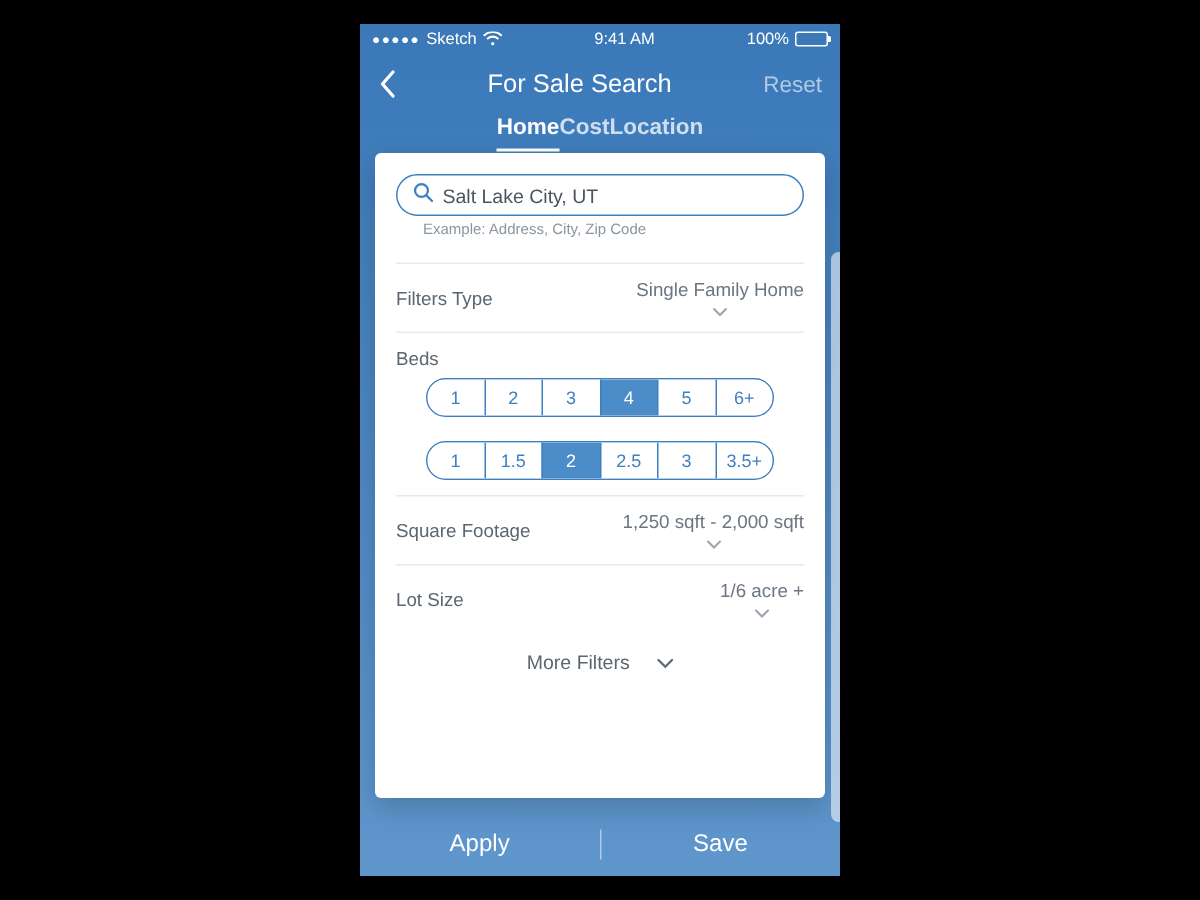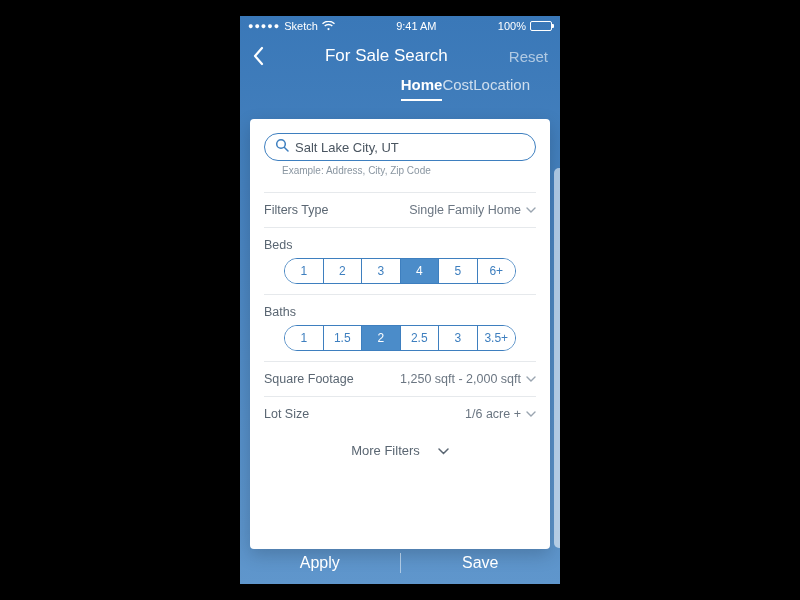--- a/index.html
+++ b/index.html
@@ -56,28 +56,29 @@
       justify-content: space-between;
       padding: 0 12px;
       color: #fff;
     }
     .back-icon svg { display: block; }
     .nav-title { font-size: 17px; font-weight: 500; }
     .reset-btn { font-size: 15px; color: rgba(255,255,255,0.6); }
 
     .tabs {
       display: flex;
-      justify-content: flex-end;
-      padding: 0 30px 18px 30px;
+      justify-content: center;
+      padding: 0 30px 1px 30px;
       color: #fff;
     }
     .tab {
       font-size: 15px;
       padding-bottom: 6px;
       color: rgba(255,255,255,0.75);
+      font-weight: bold;
     }
     .tab.active {
       color: #fff;
       font-weight: 600;
       border-bottom: 2px solid #fff;
     }
 
     .card {
       background: #fff;
       margin: 0 10px 8px 10px;
@@ -116,21 +117,21 @@
     .row {
       display: flex;
       justify-content: space-between;
       align-items: center;
       padding: 10px 0;
       border-top: 1px solid #e6e9ec;
       font-size: 12.5px;
       color: #5a6672;
     }
     .row:first-of-type { border-top: 1px solid #e6e9ec; }
-    .row-value { color: #6b7682; display: flex; align-items: center; gap: 5px; }
+    .row-value { color: #6b7682; display: flex; align-items: center; gap: 5px; flex-direction: column; }
     .chev { color: #9aa5b0; }
     .chev svg { display: block; }
 
     .seg-label {
       font-size: 12.5px;
       color: #5a6672;
       padding-top: 10px;
       border-top: 1px solid #e6e9ec;
     }
     .seg-group-wrap { padding-bottom: 10px; }
@@ -262,21 +263,20 @@
           <div class="seg-btn">1</div>
           <div class="seg-btn">2</div>
           <div class="seg-btn">3</div>
           <div class="seg-btn selected">4</div>
           <div class="seg-btn">5</div>
           <div class="seg-btn">6+</div>
         </div>
     </div>
 
     <div class="seg-group-wrap">
-      <div class="seg-label">Baths</div>
       <div class="seg-group" id="baths-seg">
           <div class="seg-btn">1</div>
           <div class="seg-btn">1.5</div>
           <div class="seg-btn selected">2</div>
           <div class="seg-btn">2.5</div>
           <div class="seg-btn">3</div>
           <div class="seg-btn">3.5+</div>
         </div>
     </div>
 

